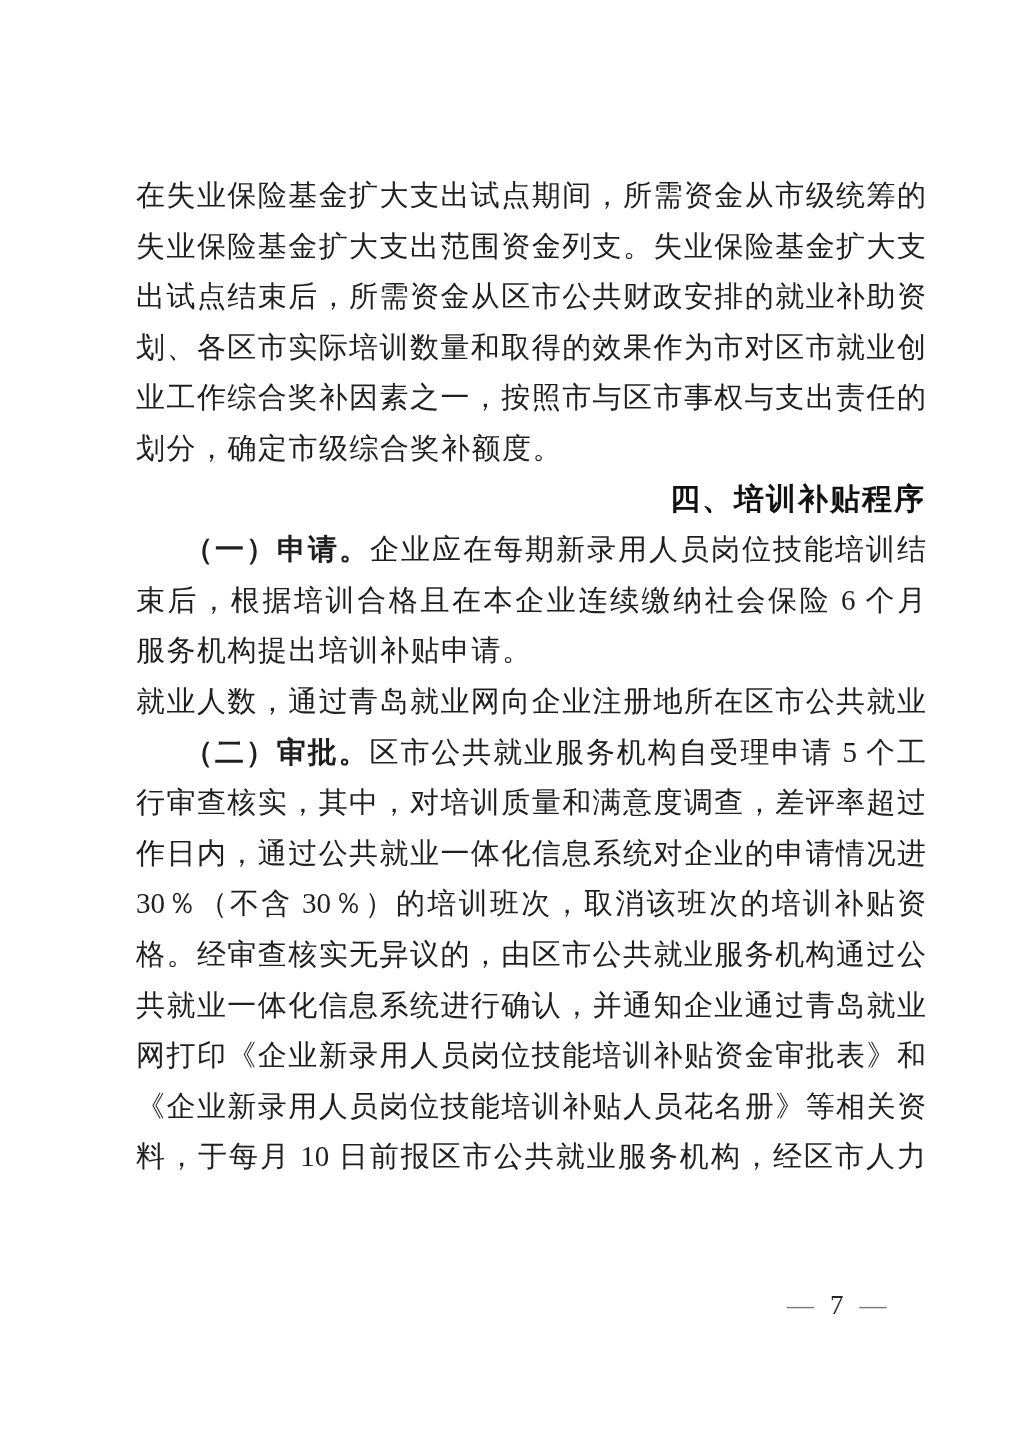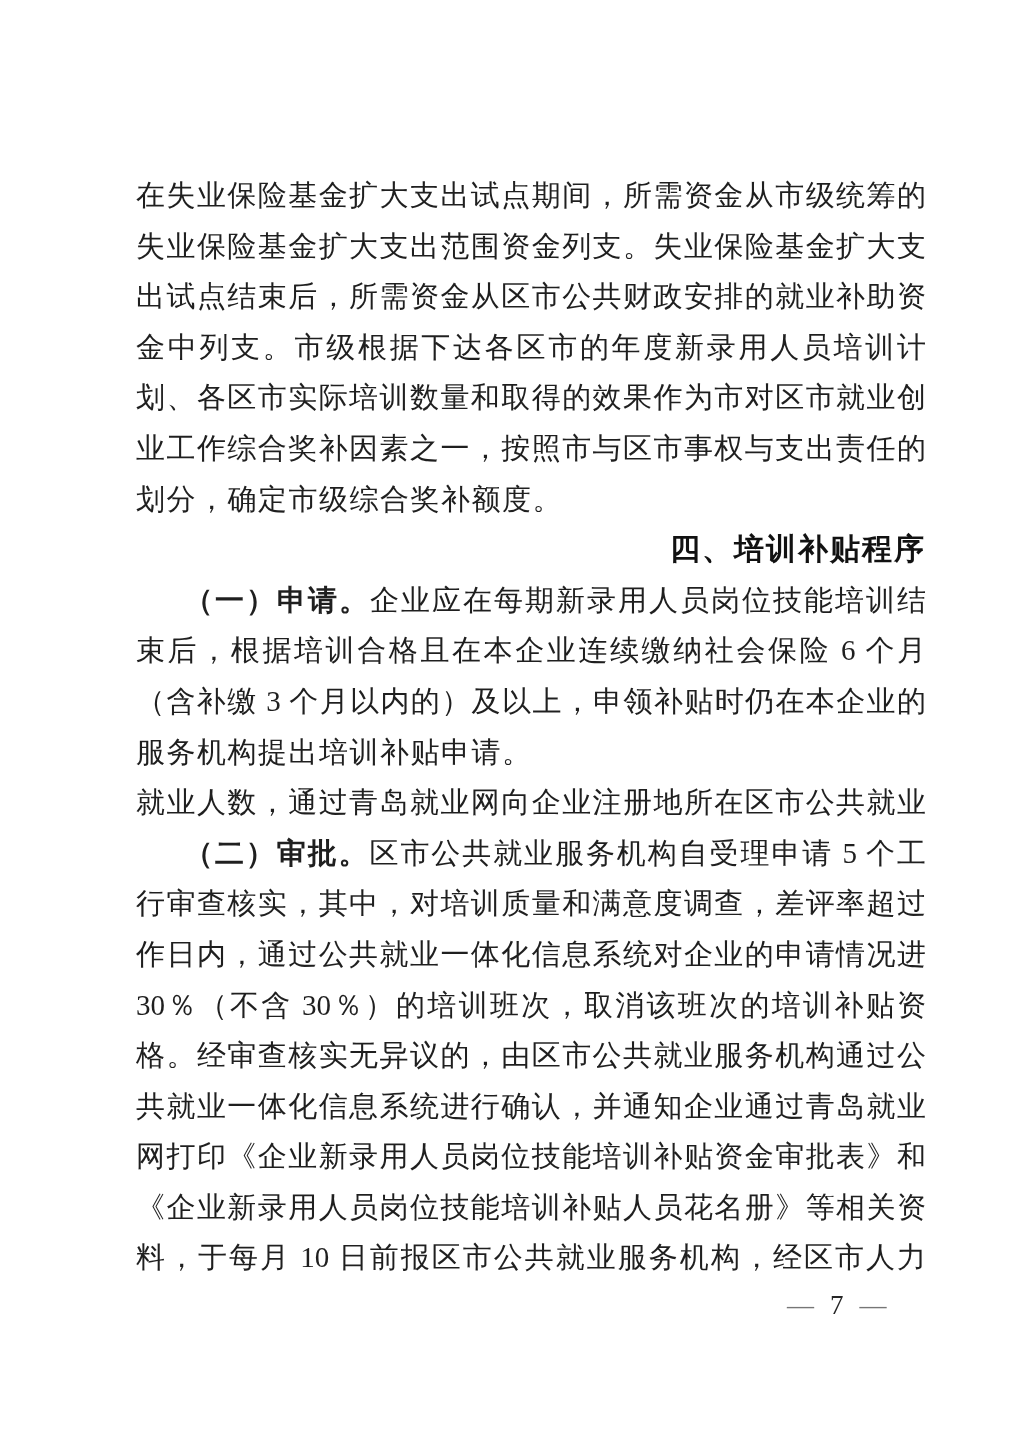--- a/index.html
+++ b/index.html
@@ -64,28 +64,26 @@
   .footer .num { color: #262626; }
 </style>
 </head>
 <body>
 
 <div class="page">
   <div class="content">
       <div class="line j"><span>在失业保险基金扩大支出试点期间，所需资金从市级统筹的</span></div>
       <div class="line j"><span>失业保险基金扩大支出范围资金列支。失业保险基金扩大支</span></div>
       <div class="line j"><span>出试点结束后，所需资金从区市公共财政安排的就业补助资</span></div>
-      <div class="line j"><span>金中列支。市级根据下达各区市的年度新录用人员培训计</span></div>
       <div class="line j"><span>划、各区市实际培训数量和取得的效果作为市对区市就业创</span></div>
       <div class="line j"><span>业工作综合奖补因素之一，按照市与区市事权与支出责任的</span></div>
       <div class="line"><span>划分，确定市级综合奖补额度。</span></div>
       <div class="line ind heading"><span class="b">四、培训补贴程序</span></div>
       <div class="line j ind"><span class="b">（一）申请。</span><span>企业应在每期新录用人员岗位技能培训结</span></div>
       <div class="line j"><span>束后，根据培训合格且在本企业连续缴纳社会保险 6 个月</span></div>
-      <div class="line j"><span>（含补缴 3 个月以内的）及以上，申领补贴时仍在本企业的</span></div>
       <div class="line"><span>服务机构提出培训补贴申请。</span></div>
       <div class="line j"><span>就业人数，通过青岛就业网向企业注册地所在区市公共就业</span></div>
       <div class="line j ind"><span class="b">（二）审批。</span><span>区市公共就业服务机构自受理申请 5 个工</span></div>
       <div class="line j"><span>行审查核实，其中，对培训质量和满意度调查，差评率超过</span></div>
       <div class="line j"><span>作日内，通过公共就业一体化信息系统对企业的申请情况进</span></div>
       <div class="line j"><span>30％（不含 30％）的培训班次，取消该班次的培训补贴资</span></div>
       <div class="line j"><span>格。经审查核实无异议的，由区市公共就业服务机构通过公</span></div>
       <div class="line j"><span>共就业一体化信息系统进行确认，并通知企业通过青岛就业</span></div>
       <div class="line j"><span>网打印《企业新录用人员岗位技能培训补贴资金审批表》和</span></div>
       <div class="line j"><span>《企业新录用人员岗位技能培训补贴人员花名册》等相关资</span></div>

